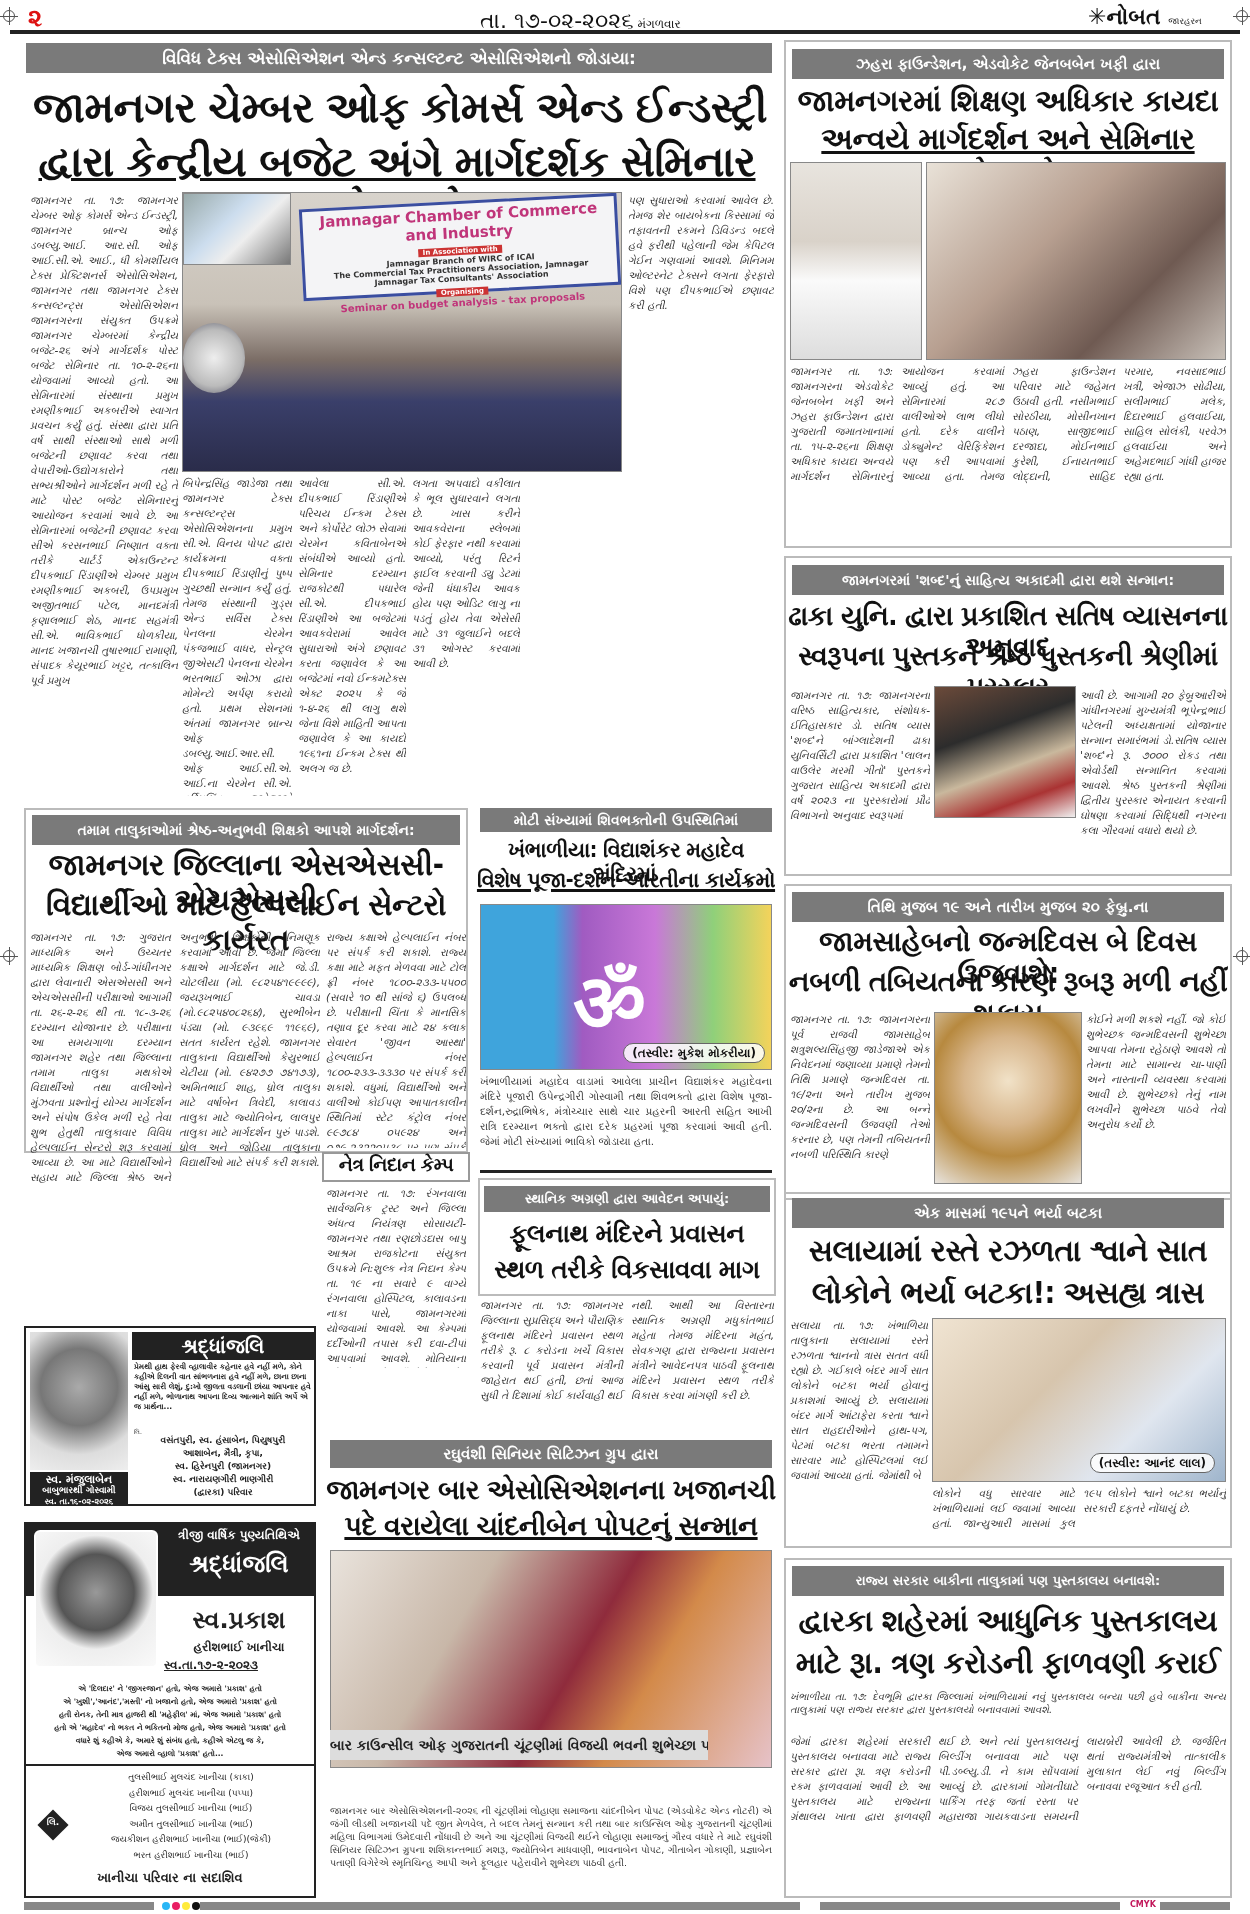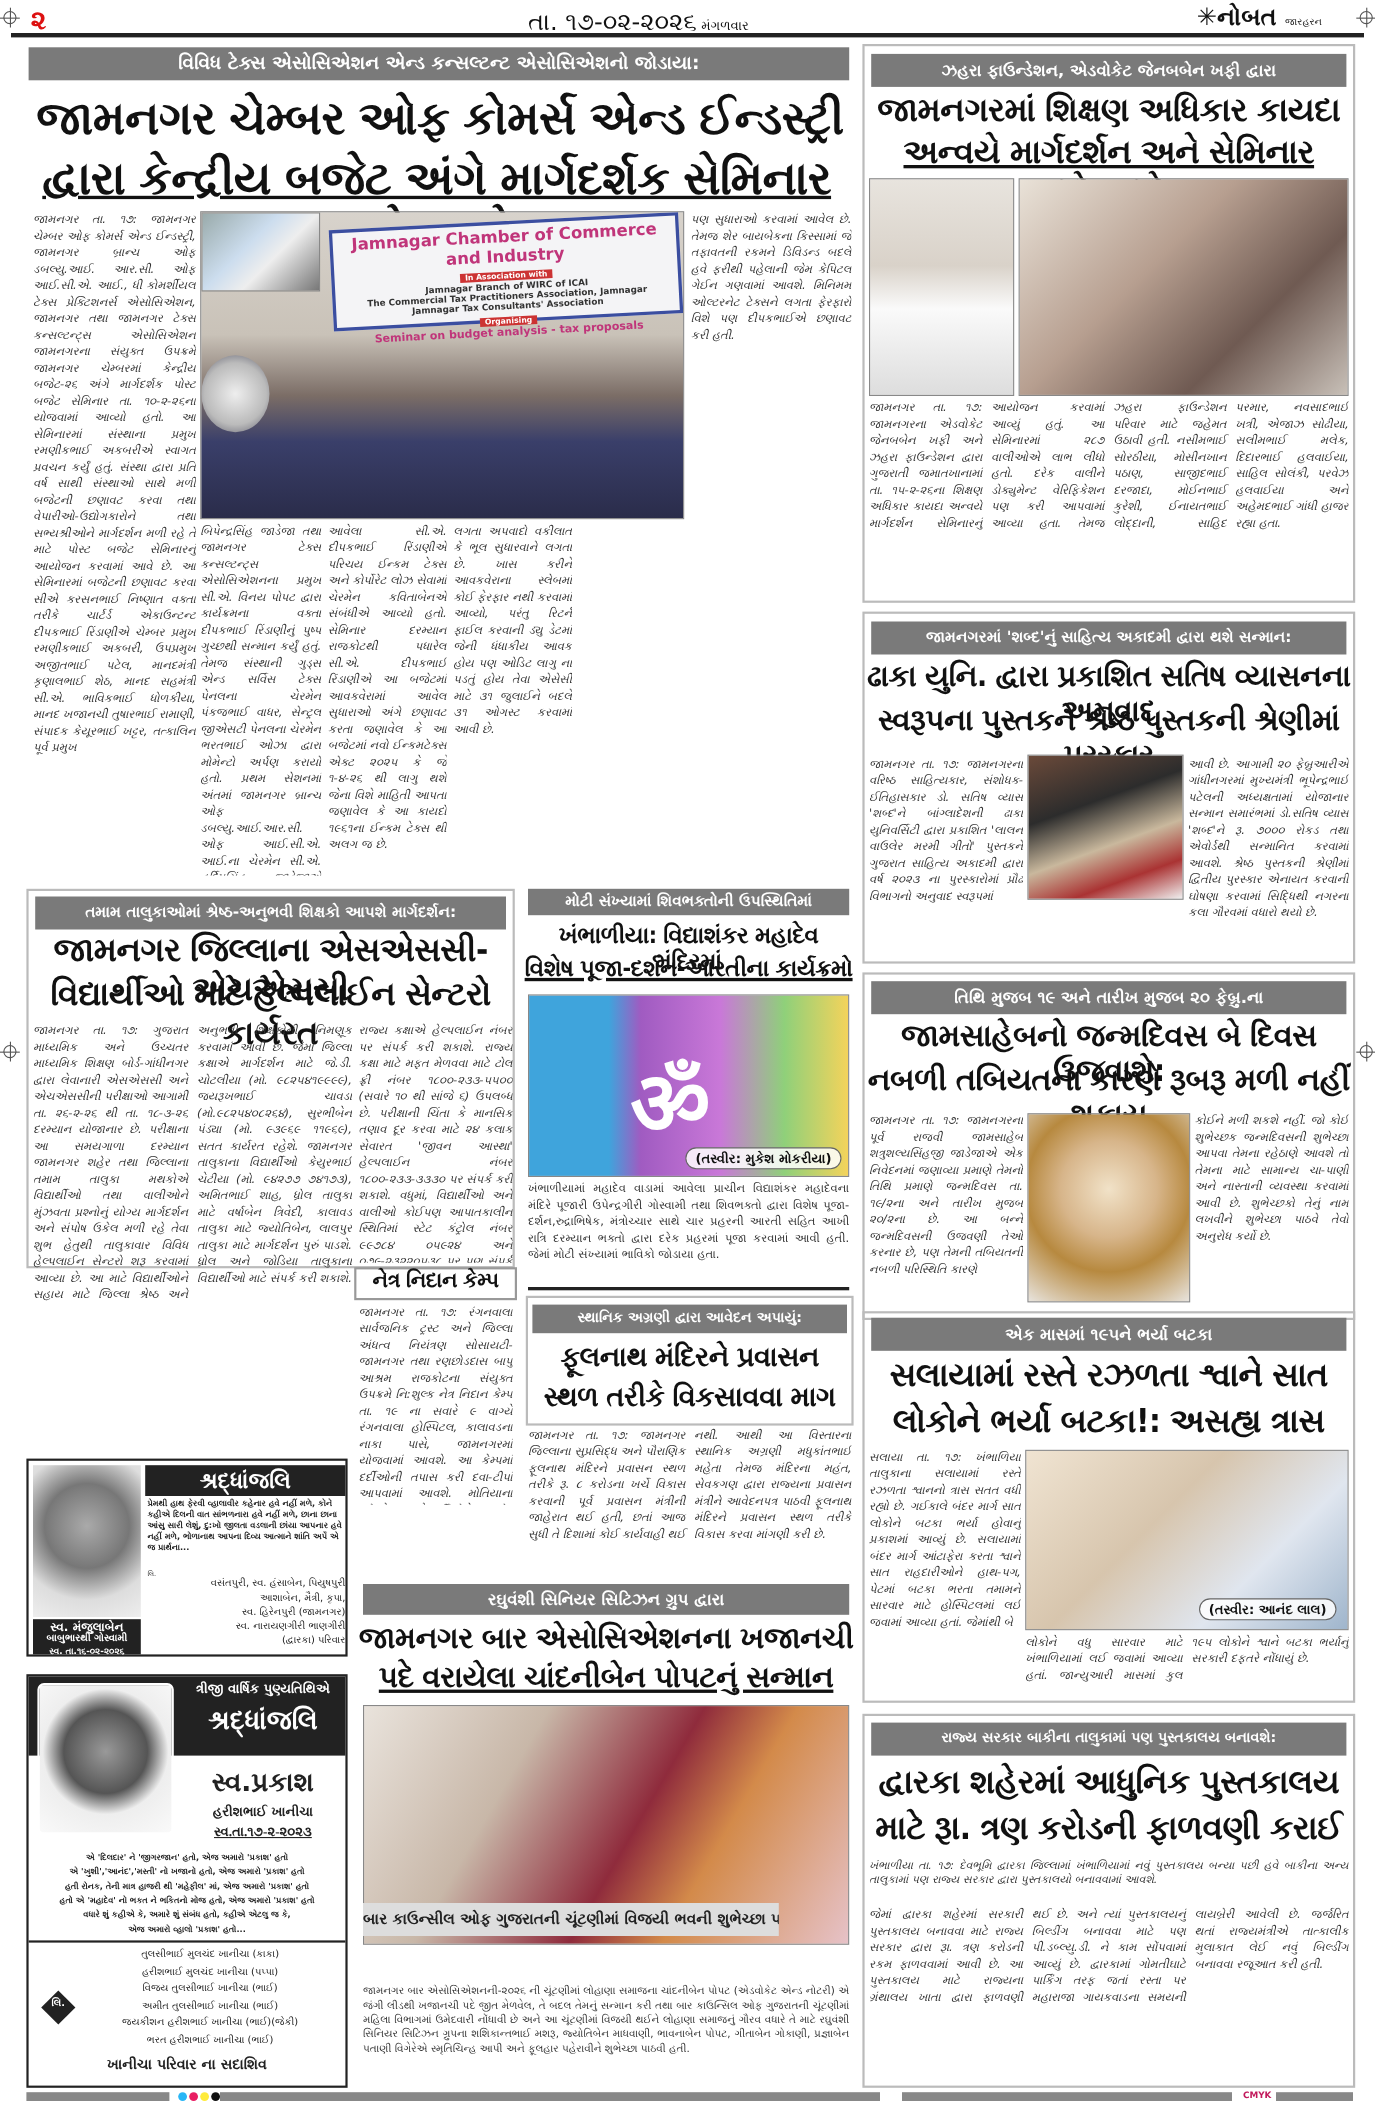--- a/index.html
+++ b/index.html
@@ -146,37 +146,37 @@
 <div class="abs obit" style="left:24px;top:1326px;width:292px;height:180px;">
   <div class="abs photo ph-bw2" style="left:4px;top:4px;width:98px;height:138px;border:none;"></div>
   <div class="abs obit-name" style="left:4px;top:144px;width:98px;height:32px;font-size:11px;line-height:11px;padding-top:2px;">
     <div>સ્વ. મંજુલાબેન</div>
     <div style="font-size:9px">બાબુભારથી ગોસ્વામી</div>
     <div style="font-size:8px">સ્વ. તા.૧૬-૦૨-૨૦૨૬</div>
   </div>
   <div class="abs obit-title-bar" style="left:106px;top:4px;width:182px;height:28px;font-size:20px;line-height:28px;">શ્રદ્ધાંજલિ</div>
   <div class="abs" style="left:108px;top:34px;width:178px;font-size:7.5px;line-height:10px;font-weight:bold;">પ્રેમથી હાથ ફેરવી વ્હાલાવીર કહેનાર હવે નહીં મળે, કોને કહીએ દિલની વાત સાંભળનારા હવે નહીં મળે, છાના છાના આંસુ સારી લેશું, દુ:ખો જીલતા વડલાની છાંયા આપનાર હવે નહીં મળે, ભોળાનાથ આપના દિવ્ય આત્માને શાંતિ અર્પે એ જ પ્રાર્થના...</div>
   <div class="abs" style="left:108px;top:100px;font-size:6px;">લિ.</div>
-  <div class="abs" style="left:106px;top:106px;width:182px;text-align:right;font-size:9px;line-height:13px;font-weight:normal;">
+  <div class="abs" style="left:106px;top:106px;width:182px;text-align:center;font-size:9px;line-height:13px;font-weight:bold;">
     <div>વસંતપુરી, સ્વ. હંસાબેન, પિયુષપુરી</div>
     <div>આશાબેન, મૈત્રી, કૃપા,</div>
     <div>સ્વ. હિરેનપુરી (જામનગર)</div>
     <div>સ્વ. નારાયણગીરી ભાણગીરી</div>
     <div>(દ્વારકા) પરિવાર</div>
   </div>
 </div>
 
 <div class="abs obit" style="left:24px;top:1522px;width:292px;height:376px;">
   <div class="abs" style="left:0;top:0;width:288px;height:72px;background:#222;"></div>
   <div class="abs photo ph-bw2" style="left:8px;top:6px;width:124px;height:138px;border:2px solid #fff;border-radius:6px;background:radial-gradient(circle at 50% 45%,#999 0%,#555 40%,#eee 60%,#fafafa 100%)"></div>
   <div class="abs" style="left:138px;top:4px;width:150px;text-align:center;color:#fff;font-size:12px;font-weight:bold;">ત્રીજી વાર્ષિક પુણ્યતિથિએ</div>
   <div class="abs" style="left:138px;top:26px;width:150px;text-align:center;color:#fff;font-size:24px;font-weight:bold;">શ્રદ્ધાંજલિ</div>
   <div class="abs" style="left:138px;top:82px;width:150px;text-align:center;font-size:24px;font-weight:bold;">સ્વ.પ્રકાશ</div>
   <div class="abs" style="left:138px;top:116px;width:150px;text-align:center;font-size:12px;font-weight:bold;">હરીશભાઈ ખાનીચા</div>
-  <div class="abs" style="left:138px;top:134px;width:150px;text-align:center;font-size:12px;font-weight:bold;text-decoration:underline;font-family:Liberation Serif, serif;">સ્વ.તા.૧૭-૨-૨૦૨૩</div>
+  <div class="abs" style="left:138px;top:134px;width:150px;text-align:left;font-size:12px;font-weight:bold;text-decoration:underline;">સ્વ.તા.૧૭-૨-૨૦૨૩</div>
   <div class="abs" style="left:4px;top:158px;width:280px;text-align:center;font-size:7.5px;line-height:13px;font-weight:bold;">
     <div>એ 'દિલદાર' ને 'જીગરજાન' હતો, એજ અમારો 'પ્રકાશ' હતો</div>
     <div>એ 'ખુશી','આનંદ','મસ્તી' નો ખજાનો હતો, એજ અમારો 'પ્રકાશ' હતો</div>
     <div>હતી રોનક, તેની માત્ર હાજરી થી 'મહેફીલ' માં, એજ અમારો 'પ્રકાશ' હતો</div>
     <div>હતો એ 'મહાદેવ' નો ભકત ને ભકિતનો મોજ હતો, એજ અમારો 'પ્રકાશ' હતો</div>
     <div>વધારે શું કહીએ કે, અમારે શું સંબંધ હતો, કહીએ એટલુ જ કે,</div>
     <div>એજ અમારો વ્હાલો 'પ્રકાશ' હતો...</div>
   </div>
   <div class="abs" style="left:0;top:240px;width:288px;height:2px;background:#222;"></div>
   <div class="abs" style="left:16px;top:290px;width:22px;height:22px;background:#222;transform:rotate(45deg);"></div>

